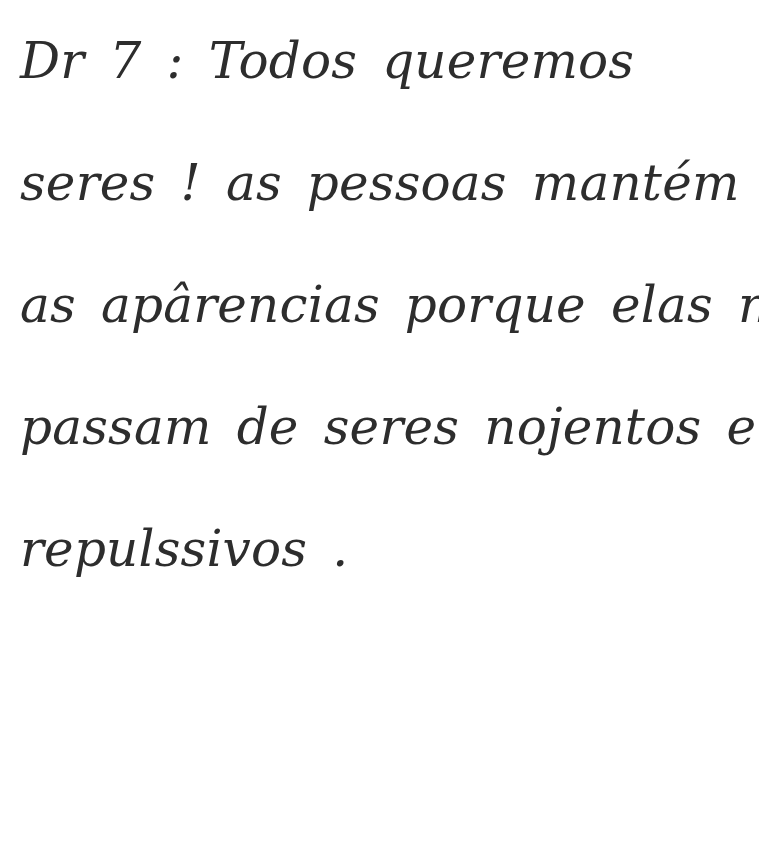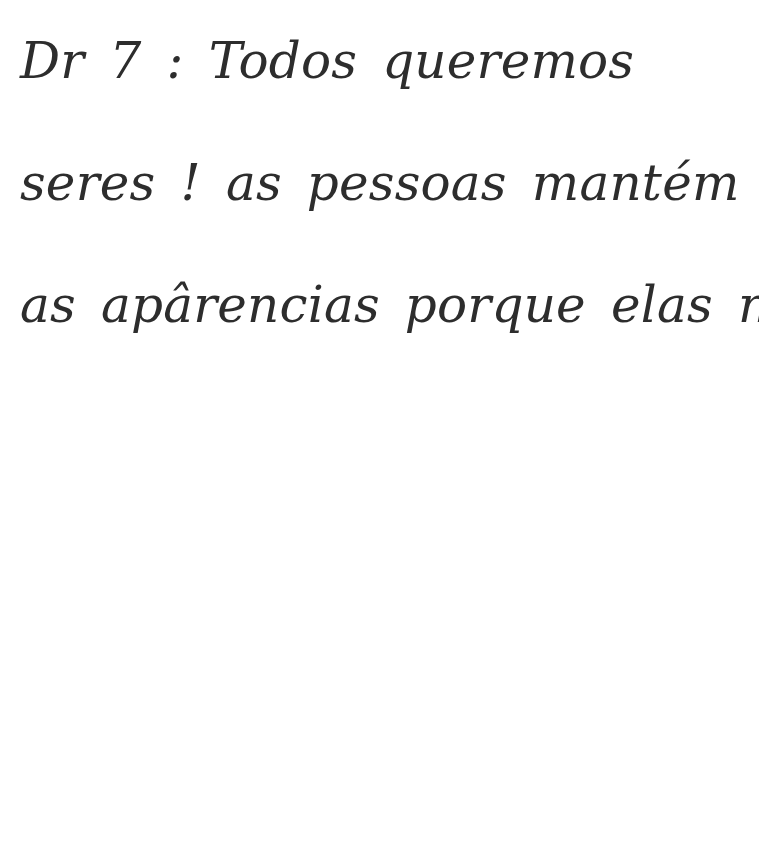--- a/index.html
+++ b/index.html
@@ -31,13 +31,15 @@
     font-weight: 400;
   }
 </style>
 </head>
 <body>
 
 <div class="page">
   <div class="text-line">Dr 7 : Todos queremos</div>
   <div class="text-line">seres ! as pessoas mantém</div>
   <div class="text-line">as apârencias porque elas na</div>
+  <div class="text-line">passam de seres nojentos e</div>
+  <div class="text-line">repulssivos .</div>
 </div>
 
 </body></html>

